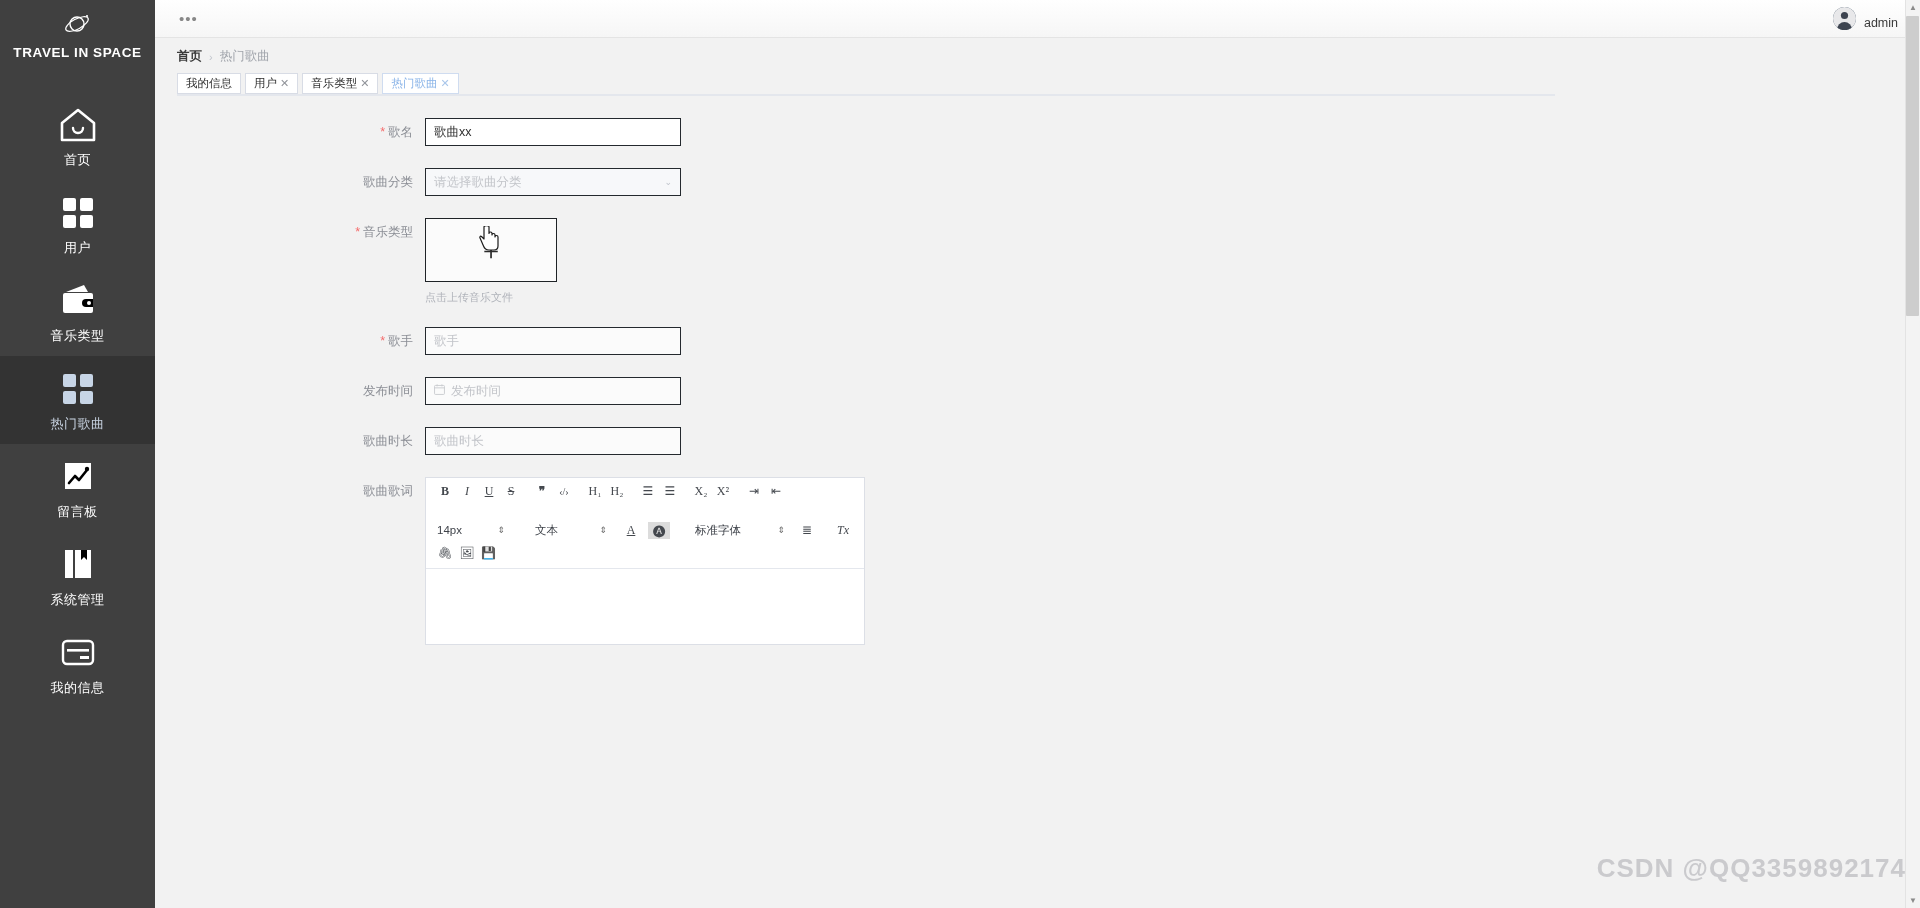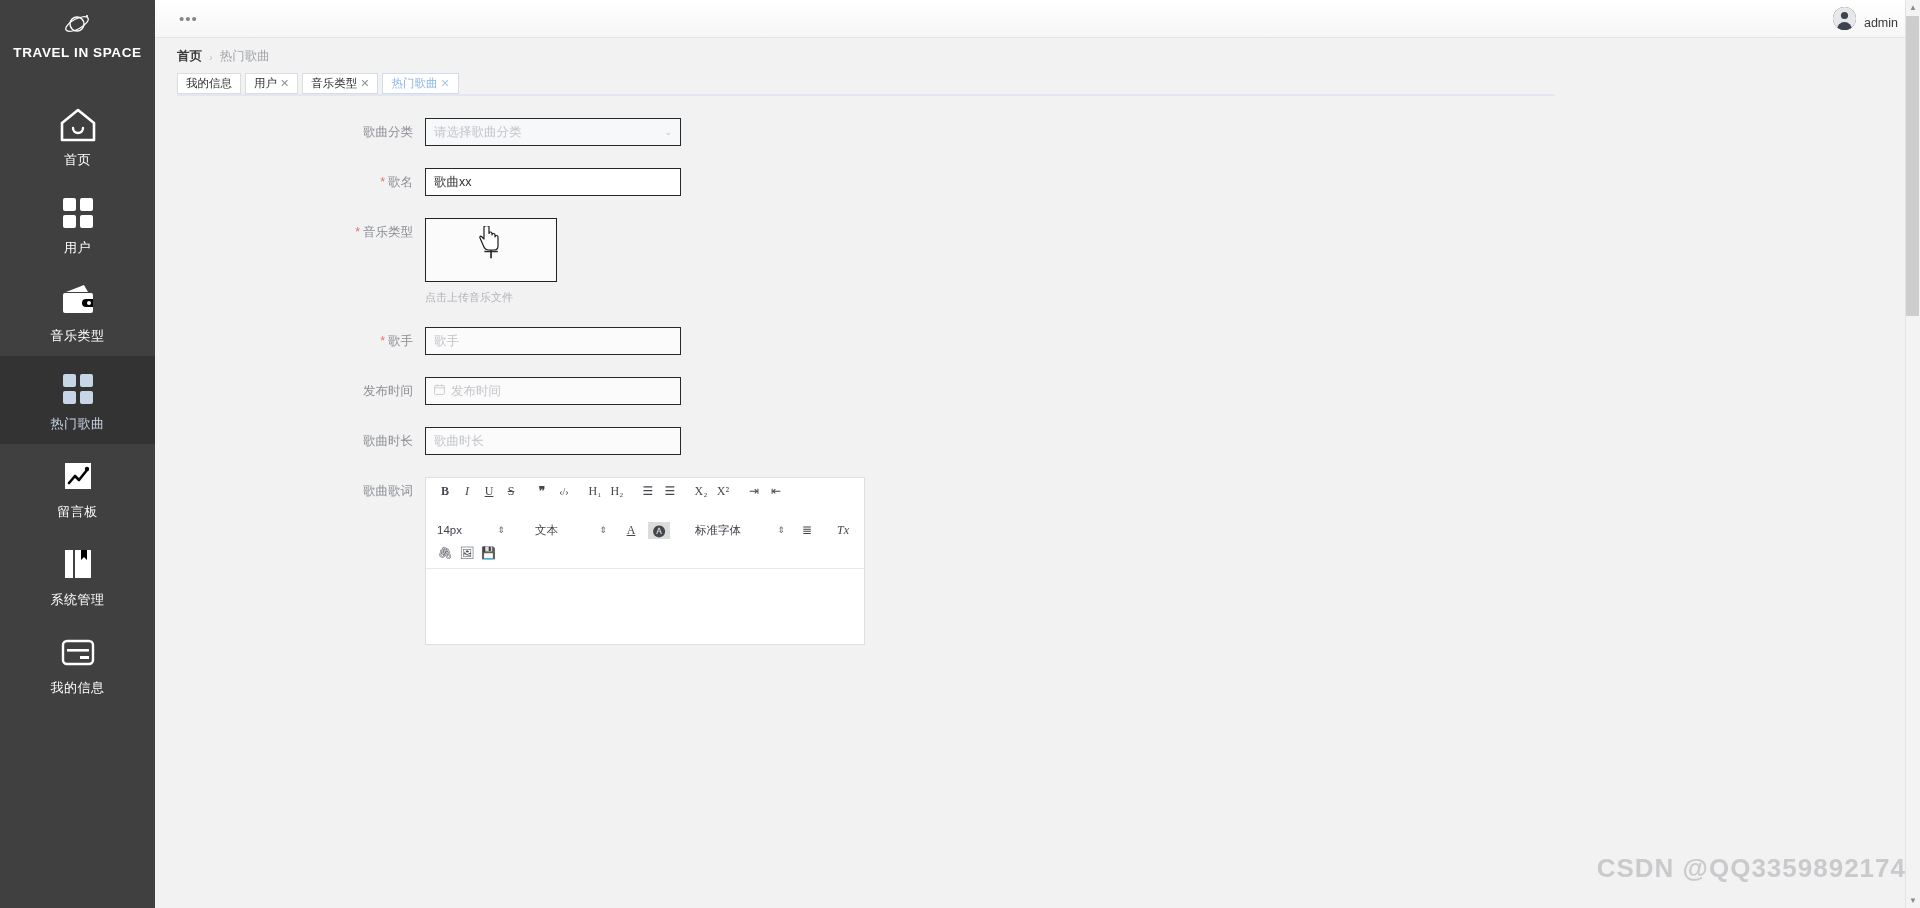--- a/index.html
+++ b/index.html
@@ -362,36 +362,36 @@
         <div class="tab active">
           <span>热门歌曲</span>
           <span class="tab-close">✕</span>
         </div>
       </div>
 
       <form class="form">
 
         <div class="form-row">
           <div class="form-label">
+            <span class="req">*</span><span>歌名</span>
+          </div>
+          <div class="form-field">
+            <div class="input">歌曲xx</div>
+          </div>
+        </div>
+
+        <div class="form-row">
+          <div class="form-label">
             <span>歌曲分类</span>
           </div>
           <div class="form-field">
             <div class="select">
               <span>请选择歌曲分类</span>
               <span class="caret">⌄</span>
             </div>
-          </div>
-        </div>
-
-        <div class="form-row">
-          <div class="form-label">
-            <span class="req">*</span><span>歌名</span>
-          </div>
-          <div class="form-field">
-            <div class="input">歌曲xx</div>
           </div>
         </div>
 
 
         <div class="form-row">
           <div class="form-label">
             <span class="req">*</span><span>音乐类型</span>
           </div>
           <div class="form-field">
             <div class="upload-box">

